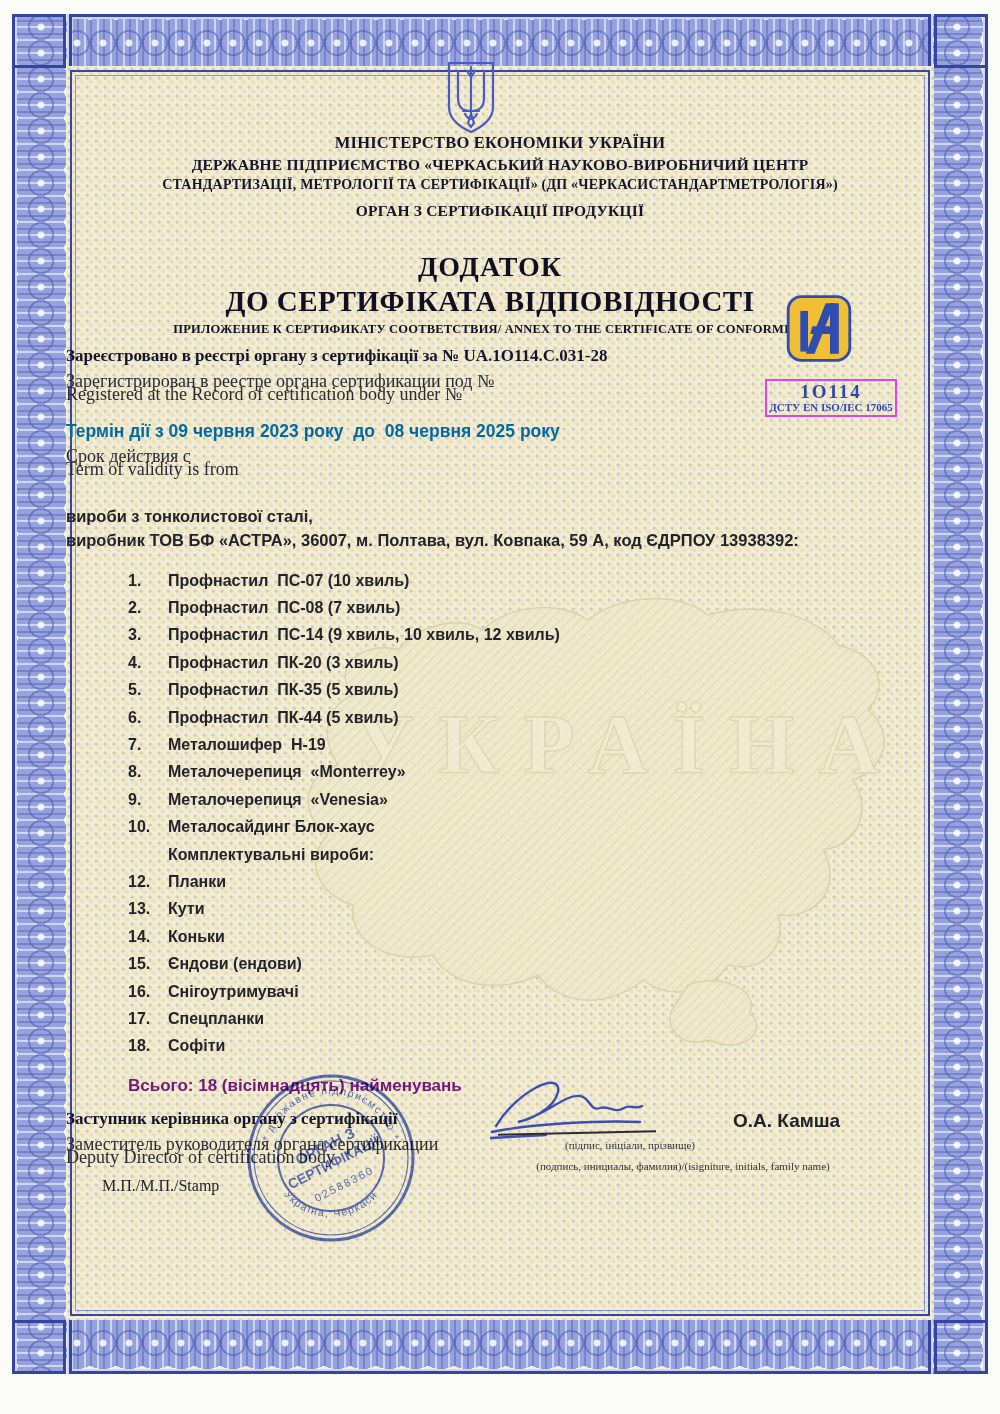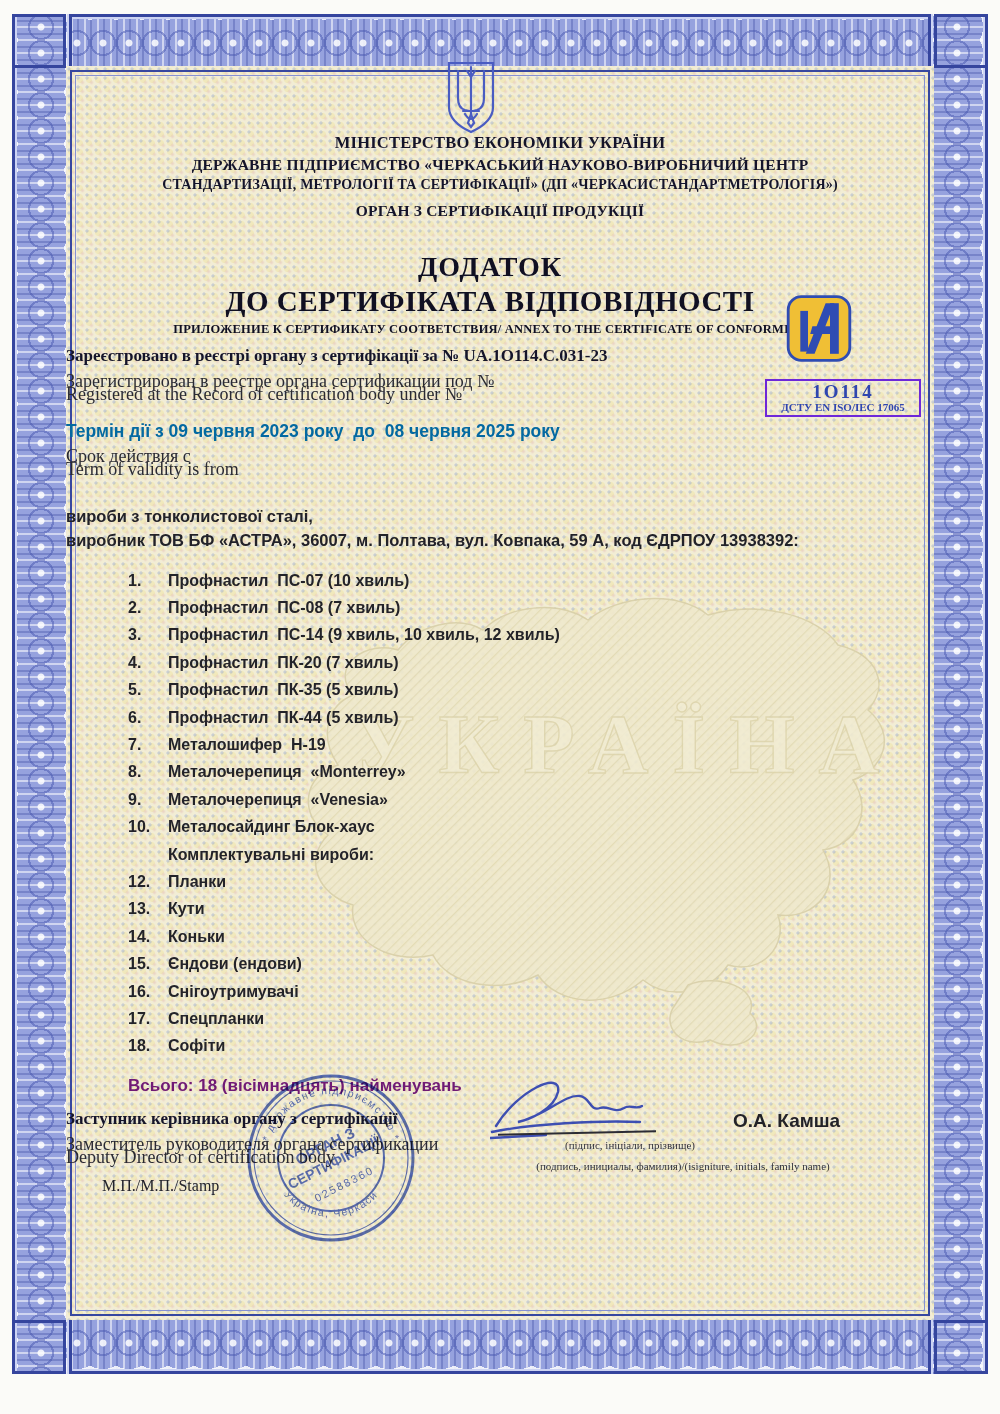--- a/index.html
+++ b/index.html
@@ -81,21 +81,21 @@
   .role1{left:66px;top:1109px;font-size:17px;color:#15152a;}
   .role2{left:66px;top:1134px;} .role3{left:66px;top:1147px;}
   .mp{left:102px;top:1177px;font-size:16px;color:#23232c;}
   .sigline{left:498px;top:1132px;width:158px;height:2px;background:#2c2c34;transform:rotate(-1.2deg);}
   .signame{left:733px;top:1110px;font-size:19px;color:#222228;}
   .cap1{left:470px;top:1139px;width:320px;font-size:11px;color:#33333c;}
   .cap2{left:448px;top:1152px;width:470px;font-size:11px;color:#33333c;margin-top:8px;}
   
   .markbox{left:786px;top:294px;}
   .codebox{
-    left:765px;top:379px;width:156px;height:38px;border:2px solid #6d28d9;box-sizing:border-box;
+    left:765px;top:379px;width:132px;height:38px;border:2px solid #d946ef;box-sizing:border-box;
     display:flex;flex-direction:column;align-items:center;justify-content:center;color:#2f46b0;
   }
   .code1{font-size:19px;font-weight:bold;letter-spacing:2px;line-height:1;}
   .code2{font-size:11px;font-weight:bold;line-height:1.2;}
   .wm{left:258px;top:545px;pointer-events:none;}
   .stamp{left:243px;top:1070px;opacity:.82;mix-blend-mode:multiply;}
   .sig{left:490px;top:1068px;}
 </style>
 </head>
 <body>
@@ -163,21 +163,21 @@
       <polygon points="40,8 48,8 48,54 40,54"></polygon>
       <polygon points="24,29 44,29 44,36 22,36"></polygon>
     </g>
   </svg>
 
   <div class="abs codebox serifB">
     <div class="code1">1О114</div>
     <div class="code2">ДСТУ EN ISO/IEC 17065</div>
   </div>
 
-  <div class="abs regMain serifB pre">Зареєстровано в реєстрі органу з сертифікації за № UA.1О114.С.031-23</div>
+  <div class="abs regMain serifB pre">Зареєстровано в реєстрі органу з сертифікації за № UA.1О114.С.031-28</div>
   <div class="abs regSub1 small">Зарегистрирован в реестре органа сертификации под №</div>
   <div class="abs regSub2 small">Registered at the Record of certification body under №</div>
 
   <div class="abs valMain sansB pre">Термін дії з 09 червня 2023 року  до  08 червня 2025 року</div>
   <div class="abs valSub1 small">Срок действия с</div>
   <div class="abs valSub2 small">Term of validity is from</div>
 
   <div class="abs intro1 sansB">вироби з тонколистової сталі,</div>
   <div class="abs intro2 sansB">виробник ТОВ БФ «АСТРА», 36007, м. Полтава, вул. Ковпака, 59 А, код ЄДРПОУ 13938392:</div>
 
@@ -189,21 +189,21 @@
     <div class="prow">
         <span class="pnum">2.</span>
         <span class="pre">Профнастил  ПС-08 (7 хвиль)</span>
       </div>
     <div class="prow">
         <span class="pnum">3.</span>
         <span class="pre">Профнастил  ПС-14 (9 хвиль, 10 хвиль, 12 хвиль)</span>
       </div>
     <div class="prow">
         <span class="pnum">4.</span>
-        <span class="pre">Профнастил  ПК-20 (7 хвиль)</span>
+        <span class="pre">Профнастил  ПК-20 (3 хвиль)</span>
       </div>
     <div class="prow">
         <span class="pnum">5.</span>
         <span class="pre">Профнастил  ПК-35 (5 хвиль)</span>
       </div>
     <div class="prow">
         <span class="pnum">6.</span>
         <span class="pre">Профнастил  ПК-44 (5 хвиль)</span>
       </div>
     <div class="prow">

